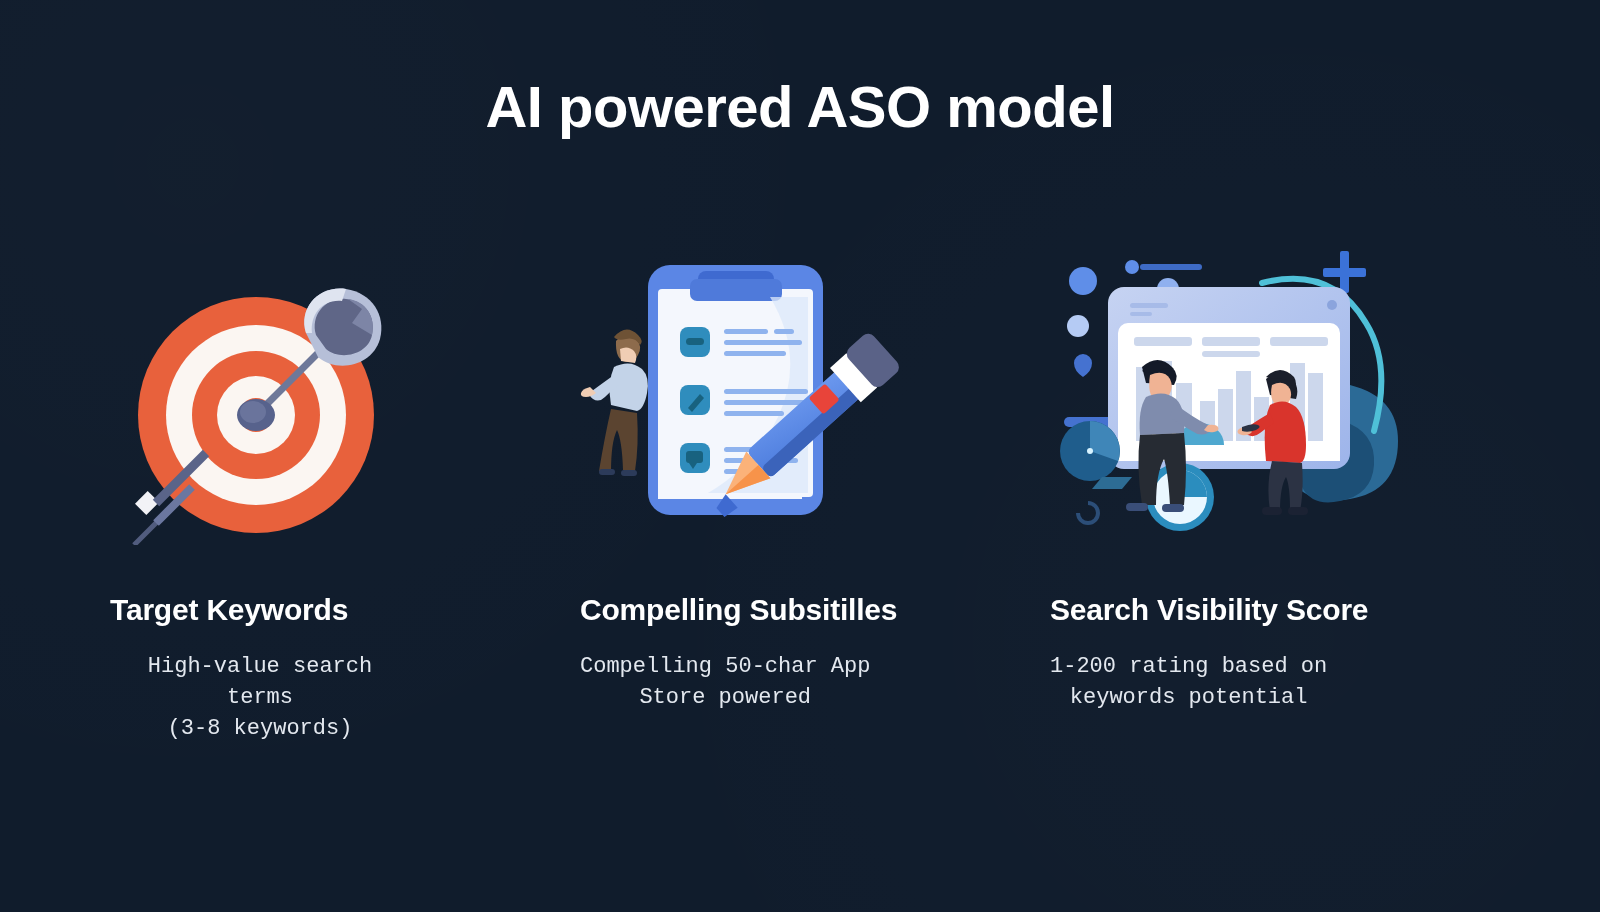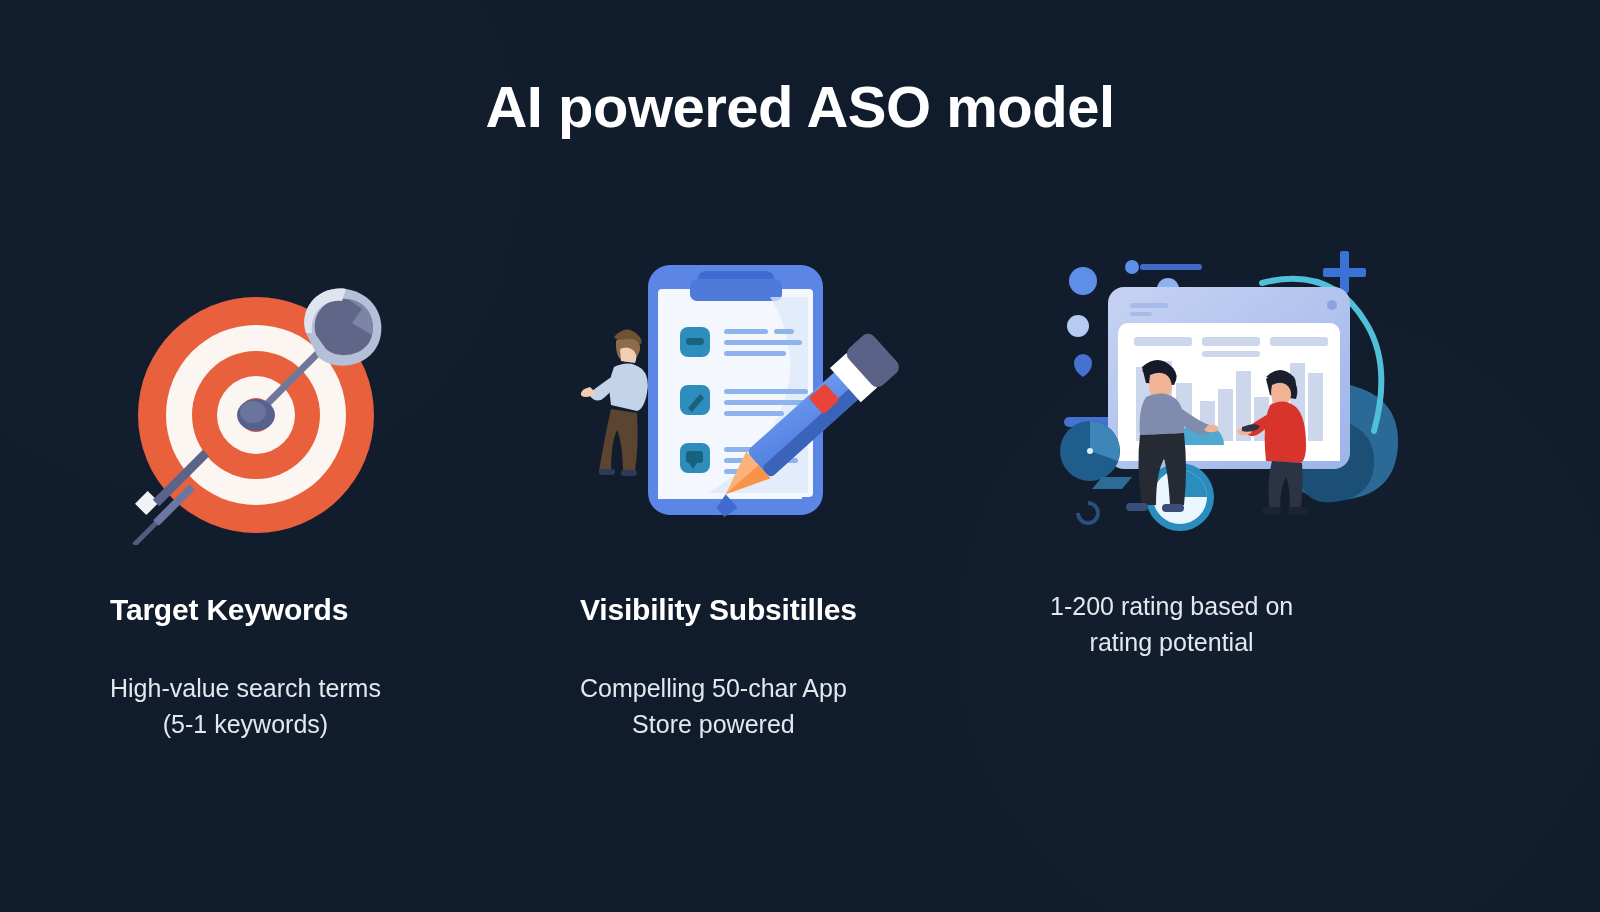--- a/index.html
+++ b/index.html
@@ -63,27 +63,28 @@
   .card-title {
     margin-top: 48px;
     color: #ffffff;
     font-size: 30px;
     font-weight: bold;
     text-align: center;
     letter-spacing: -0.2px;
     white-space: nowrap;
   }
   .card-desc {
-    margin-top: 44px;
+    margin-top: 24px;
     color: #e3e8ef;
-    font-size: 25px;
+    font-size: 22px;
     line-height: 1.42;
     text-align: center;
     font-weight: normal;
     max-width: 300px;
+    font-family: Liberation Mono, monospace;
   }
 </style>
 </head>
 <body>
 
 <div class="slide">
 
   <div class="page-title">AI powered ASO model</div>
 
   <div class="cards">
@@ -120,21 +121,21 @@
             <path d="M-36,4 C-44,-22 -22,-44 4,-40 C30,-36 44,-14 38,10 C30,38 -6,44 -24,28 Z" fill="#b6bfd8"></path>
             <path d="M-26,6 C-32,-14 -16,-32 4,-30 C24,-28 34,-12 30,6 C26,26 -2,32 -16,20 Z" fill="#5f6687"></path>
             <path d="M6,-30 C24,-28 34,-12 30,6 L10,-6 L20,-20 Z" fill="#7d85a6"></path>
             <path d="M-36,4 C-44,-22 -22,-44 4,-40 L0,-28 C-20,-30 -32,-14 -30,4 Z" fill="#dfe4f0"></path>
           </g>
         </svg>
       </div>
       <div class="card-title">Target Keywords</div>
       <div class="card-desc">
         <div>High-value search terms</div>
-        <div>(5-1 keywords)</div>
+        <div>(3-8 keywords)</div>
       </div>
     </div>
 
     <div class="card">
       <div class="art">
         <svg width="360" height="300" viewBox="0 0 360 300">
           <defs>
             <linearGradient id="pencilBody" x1="0" y1="1" x2="1" y2="0">
               <stop offset="0" stop-color="#4b7bdc"></stop>
               <stop offset="1" stop-color="#6f9bf0"></stop>
@@ -192,21 +193,21 @@
             <path d="M34,92 q12,-14 24,-2 q6,6 2,10 q-5,-8 -14,-6 q-9,2 -12,-2 z" fill="#6e5235"></path>
             <path d="M34,122 q16,-8 28,2 q8,8 5,24 q-3,16 -10,18 l-26,-6 q-4,-22 3,-38 z" fill="#c3d3e8"></path>
             <path d="M34,130 q-14,10 -22,16 q-5,4 1,8 q6,4 12,-2 q8,-8 14,-12 z" fill="#c3d3e8"></path>
             <path d="M10,142 q-8,2 -9,6 q-1,4 5,4 q5,0 10,-4 z" fill="#f0cdb4"></path>
             <path d="M31,164 l26,4 q2,32 -2,58 l-12,-1 q-1,-30 -6,-40 q-6,12 -6,42 l-12,-1 q6,-36 12,-62 z" fill="#5b4430"></path>
             <rect x="19" y="224" width="16" height="6" rx="3" fill="#2c3b5a"></rect>
             <rect x="41" y="225" width="16" height="6" rx="3" fill="#2c3b5a"></rect>
           </g>
         </svg>
       </div>
-      <div class="card-title">Visibility Subsitilles</div>
+      <div class="card-title">Compelling Subsitilles</div>
       <div class="card-desc">
         <div>Compelling 50-char App</div>
         <div>Store powered</div>
       </div>
     </div>
 
     <div class="card">
       <div class="art">
         <svg width="360" height="300" viewBox="0 0 360 300">
           <defs>
@@ -300,20 +301,21 @@
             <path d="M220,160 q14,-8 26,2 q10,10 10,38 q0,16 -6,18 l-34,-2 q-4,-38 4,-56 z" fill="#d9342c"></path>
             <path d="M220,168 q-14,8 -22,14 q-6,4 0,8 q6,3 12,-2 q8,-6 14,-10 z" fill="#d9342c"></path>
             <path d="M198,182 q-8,0 -10,3 q-2,4 4,5 q6,1 10,-3 z" fill="#f0b394"></path>
             <path d="M192,182 q10,-4 16,-2 q4,2 -2,5 q-8,3 -14,1 z" fill="#2c3344"></path>
             <path d="M222,216 l30,2 q2,28 -2,48 l-10,0 q0,-26 -4,-34 q-6,10 -6,34 l-10,0 q-4,-26 2,-50 z" fill="#2c3344"></path>
             <rect x="212" y="262" width="20" height="8" rx="4" fill="#1b2233"></rect>
             <rect x="238" y="262" width="20" height="8" rx="4" fill="#1b2233"></rect>
           </g>
         </svg>
       </div>
+      <div class="card-title">Search Visibility Score</div>
       <div class="card-desc">
         <div>1-200 rating based on</div>
-        <div>rating potential</div>
+        <div>keywords potential</div>
       </div>
     </div>
 
   </div>
 </div>
 
 </body></html>

